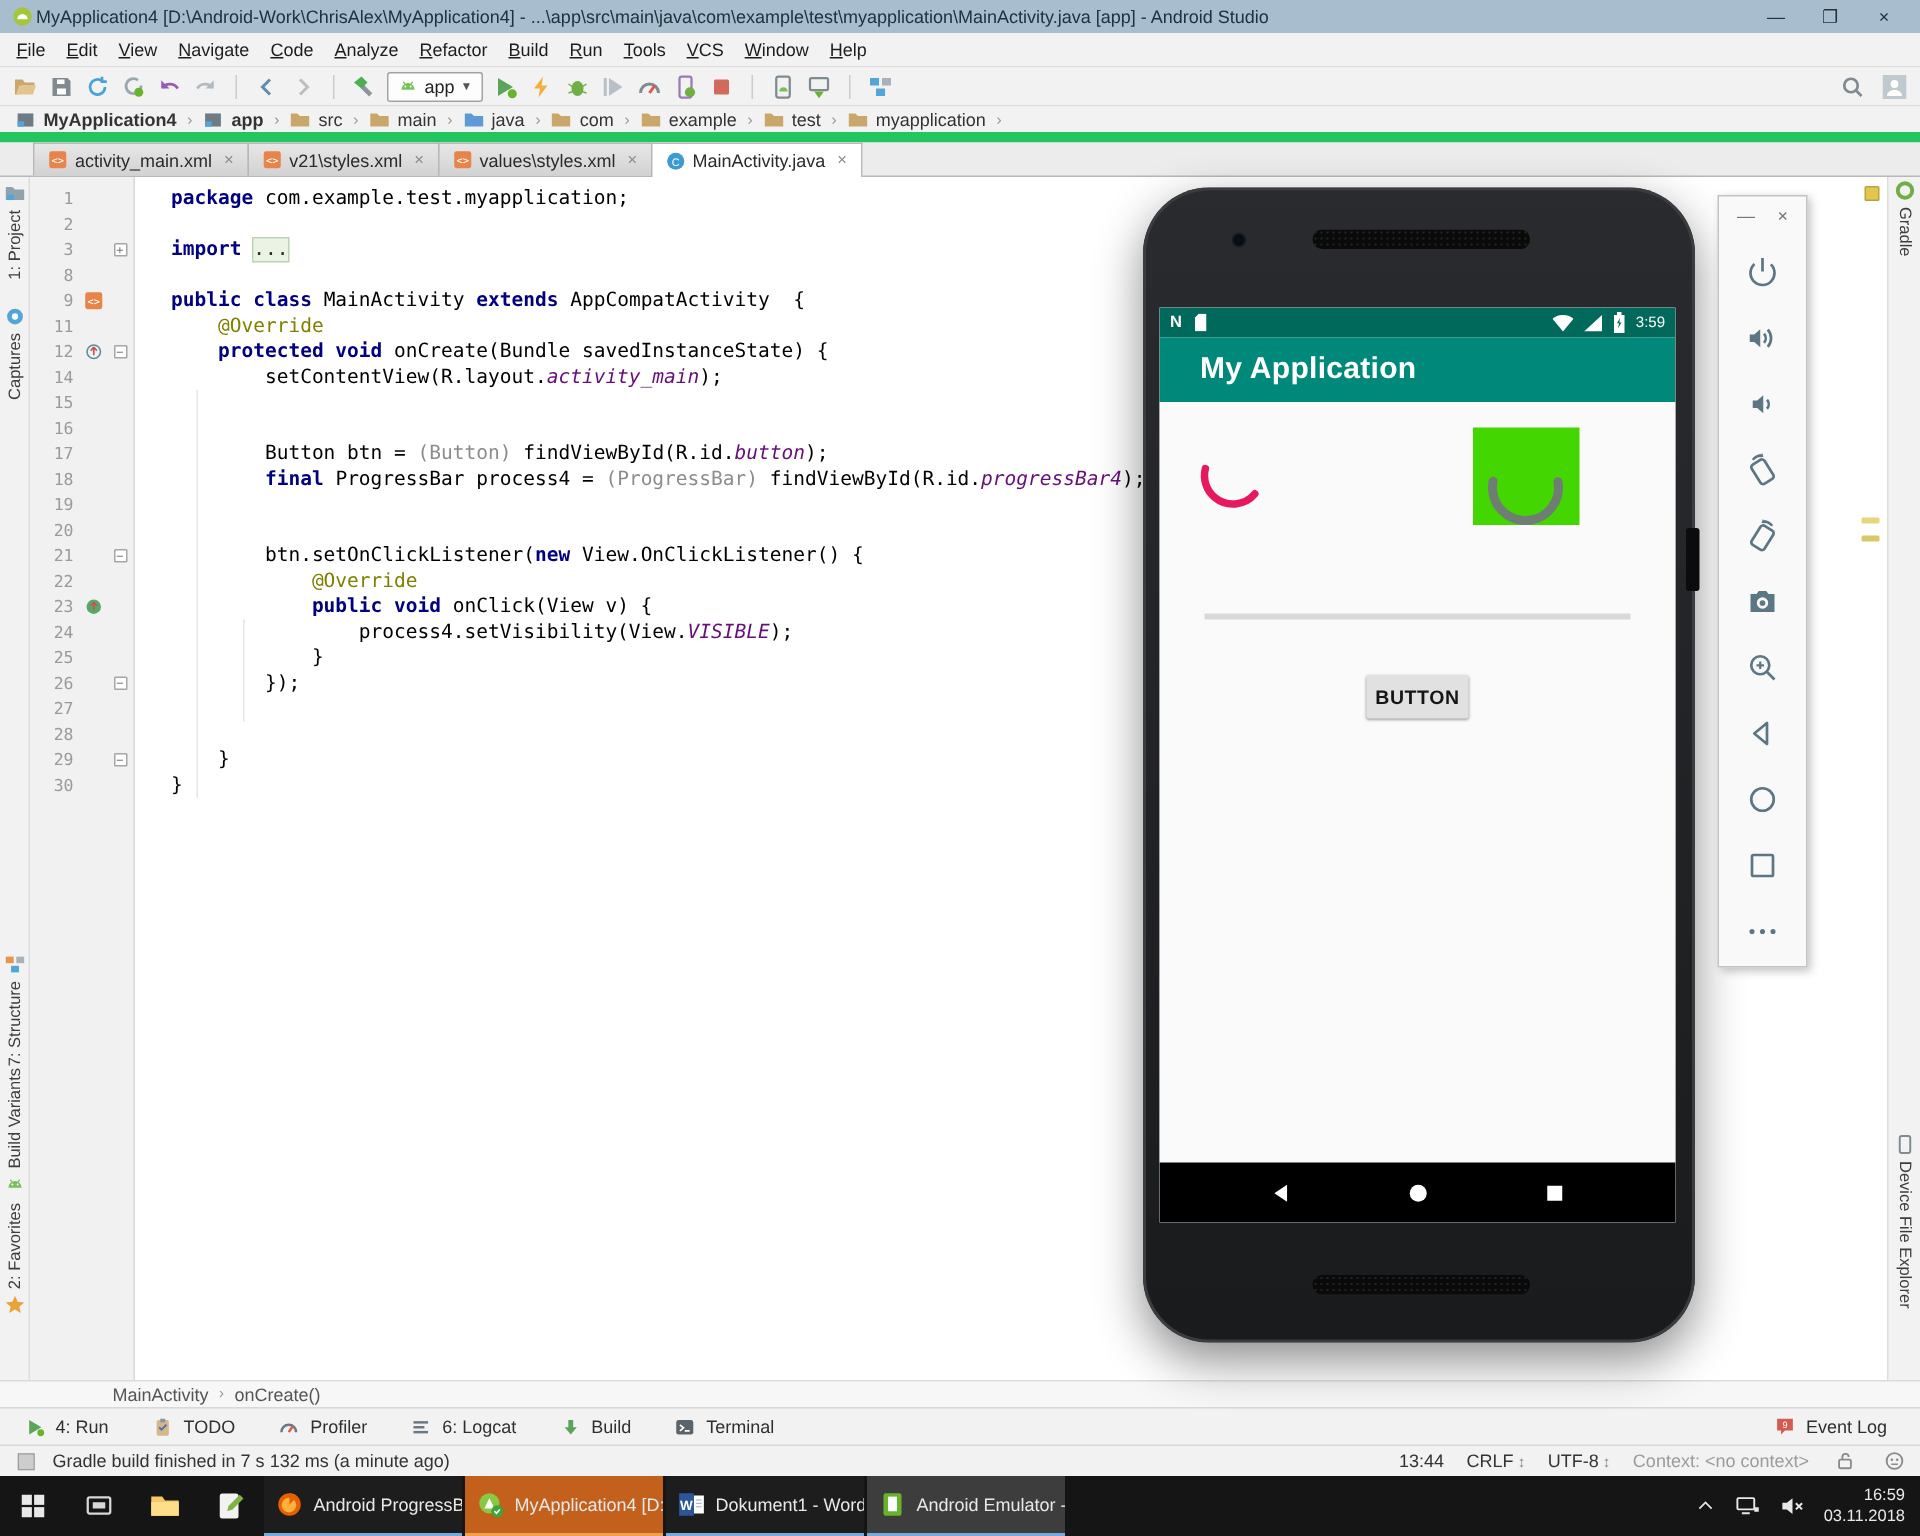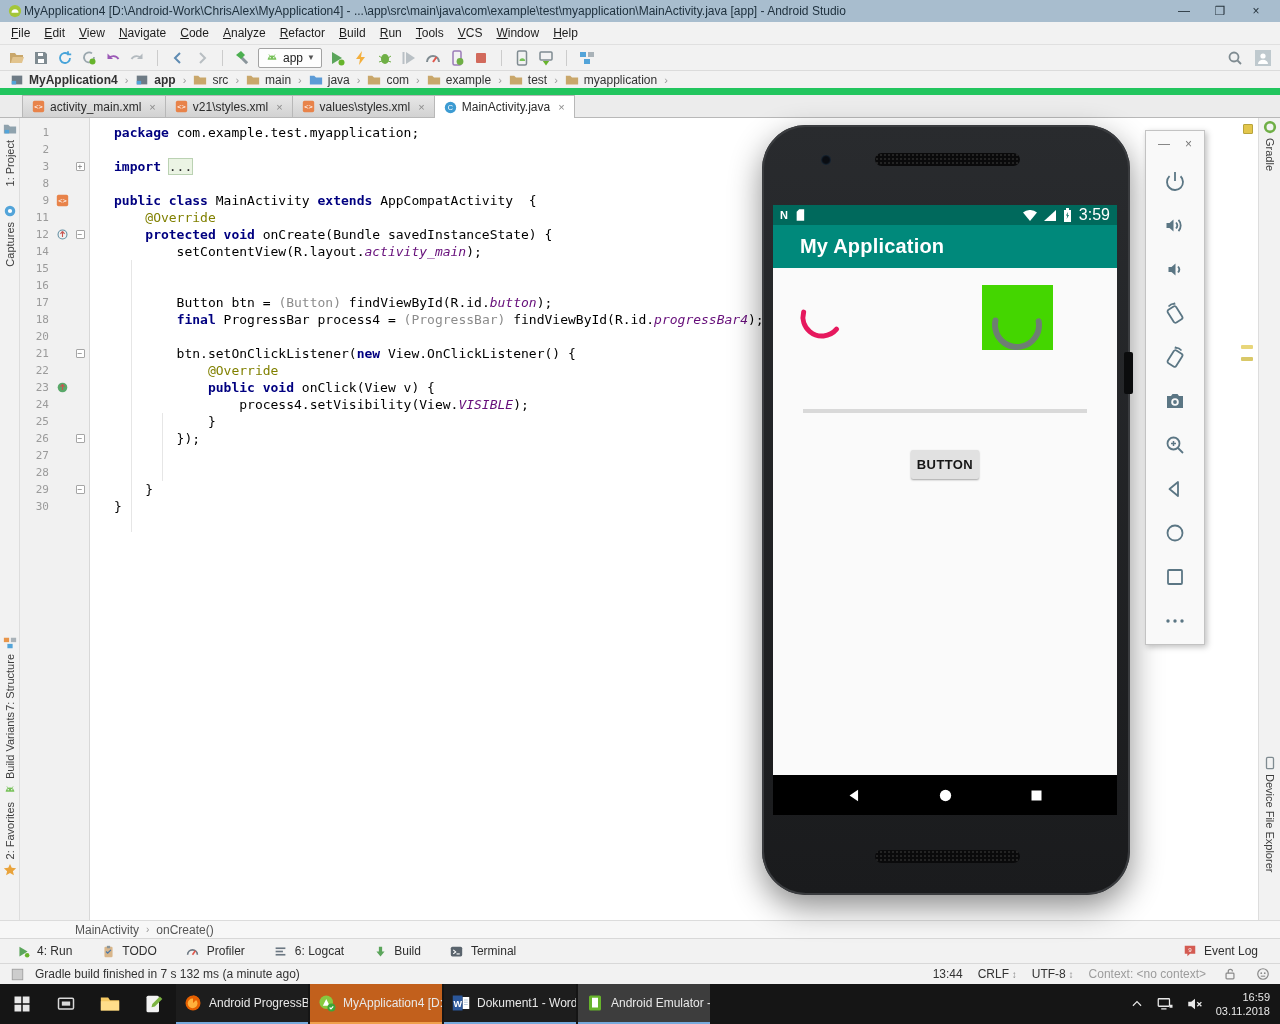--- a/index.html
+++ b/index.html
@@ -93,21 +93,21 @@
 
 
 #phone{left:762px;top:125px;width:368px;height:770px;background:linear-gradient(180deg,#292b2e,#1a1b1d);border-radius:44px;box-shadow:0 12px 32px rgba(0,0,0,.45),inset 0 0 0 2px #3a3c3f;z-index:20}
 #phone .cam{left:59px;top:30px;width:10px;height:10px;border-radius:50%;background:#0a0d12;box-shadow:inset 0 0 2px #2d4a63}
 .speaker{left:113px;width:145px;height:13px;border-radius:7px;background:#0a0a0b;background-image:radial-gradient(#242424 1px,transparent 1px);background-size:4px 4px}
 #phone .sidebtn{left:362px;top:227px;width:9px;height:42px;background:#0b0c0d;border-radius:2px}
 #screen{left:11px;top:80px;width:344px;height:610px;background:#FAFAFA;overflow:hidden}
 #p-status{left:0;top:0;width:344px;height:20px;background:#00695C;display:flex;align-items:center;color:#fff;padding:0 7px;gap:7px}
 .n-logo{font-size:11px;font-weight:bold}
 #p-status .spring{flex:1}
-#p-status .ptime{font-size:16px}
+#p-status .ptime{font-size:10px}
 #p-appbar{left:0;top:20px;width:344px;height:43px;background:#00897B;color:#fff;display:flex;align-items:center;padding-left:27px;font-size:20px;font-weight:600;letter-spacing:.2px}
 #p-content{left:0;top:63px;width:344px;height:507px;background:#FAFAFA}
 .greensq{left:209px;top:17px;width:71px;height:65px;background:#44D600}
 .hline{left:30px;top:141px;width:284px;height:4px;background:#D9D9D9}
 .pbutton{left:138px;top:182px;width:68px;height:29px;background:#E1E1E1;border-radius:2px;box-shadow:0 1px 2px rgba(0,0,0,.35);display:flex;align-items:center;justify-content:center;font-size:13px;font-weight:bold;color:#161616;letter-spacing:.4px}
 #p-nav{left:0;top:570px;width:344px;height:40px;background:#000;display:flex;align-items:center;justify-content:space-around;padding:0 36px}
 #epanel{left:1145px;top:130px;width:60px;height:515px;background:#F9F9F9;border:1px solid #C3C3C3;box-shadow:2px 2px 6px rgba(0,0,0,.25);z-index:21}
 .ep-head{display:flex;justify-content:space-between;padding:6px 12px 0 12px;color:#777;font-size:12px}
 .ep-icon{position:absolute;left:50%;transform:translateX(-50%);width:24px;height:24px}
 </style>
@@ -483,20 +483,21 @@
         <div class="ed-row"><span class="ln">11</span><span class="gi"></span><span class="fcc"></span><span class="cl"><span class="tk-p">    </span><span class="tk-a">@Override</span></span></div>
         <div class="ed-row"><span class="ln">12</span><span class="gi"><span class="tbi"><svg width="11" height="11" viewBox="0 0 16 16">
                 <circle cx="8" cy="8" r="6.5" fill="none" stroke="#5E8CA0" stroke-width="1.5"></circle>
                 <path d="M8 3.5v8M8 3.5L5 7M8 3.5L11 7" stroke="#C75450" stroke-width="1.6" fill="none"></path>
               </svg></span></span><span class="fcc"><span class="fh">−</span></span><span class="cl"><span class="tk-p">    </span><span class="tk-k">protected void </span><span class="tk-p">onCreate(Bundle savedInstanceState) {</span></span></div>
         <div class="ed-row"><span class="ln">14</span><span class="gi"></span><span class="fcc"></span><span class="cl"><span class="tk-p">        setContentView(R.layout.</span><span class="tk-f">activity_main</span><span class="tk-p">);</span></span></div>
         <div class="ed-row"><span class="ln">15</span><span class="gi"></span><span class="fcc"></span><span class="cl"></span></div>
         <div class="ed-row"><span class="ln">16</span><span class="gi"></span><span class="fcc"></span><span class="cl"></span></div>
         <div class="ed-row"><span class="ln">17</span><span class="gi"></span><span class="fcc"></span><span class="cl"><span class="tk-p">        Button btn = </span><span class="tk-g">(Button) </span><span class="tk-p">findViewById(R.id.</span><span class="tk-f">button</span><span class="tk-p">);</span></span></div>
         <div class="ed-row"><span class="ln">18</span><span class="gi"></span><span class="fcc"></span><span class="cl"><span class="tk-p">        </span><span class="tk-k">final </span><span class="tk-p">ProgressBar process4 = </span><span class="tk-g">(ProgressBar) </span><span class="tk-p">findViewById(R.id.</span><span class="tk-f">progressBar4</span><span class="tk-p">);</span></span></div>
+        <div class="ed-row"><span class="ln">19</span><span class="gi"></span><span class="fcc"></span><span class="cl"></span></div>
         <div class="ed-row"><span class="ln">20</span><span class="gi"></span><span class="fcc"></span><span class="cl"></span></div>
         <div class="ed-row"><span class="ln">21</span><span class="gi"></span><span class="fcc"><span class="fh">−</span></span><span class="cl"><span class="tk-p">        btn.setOnClickListener(</span><span class="tk-k">new </span><span class="tk-p">View.OnClickListener() {</span></span></div>
         <div class="ed-row"><span class="ln">22</span><span class="gi"></span><span class="fcc"></span><span class="cl"><span class="tk-p">            </span><span class="tk-a">@Override</span></span></div>
         <div class="ed-row"><span class="ln">23</span><span class="gi"><span class="tbi"><svg width="11" height="11" viewBox="0 0 16 16">
                 <circle cx="8" cy="8" r="7" fill="#59A869"></circle>
                 <path d="M8 3.5v8M8 3.5L5 7M8 3.5L11 7" stroke="#C75450" stroke-width="1.6" fill="none"></path>
               </svg></span></span><span class="fcc"></span><span class="cl"><span class="tk-p">            </span><span class="tk-k">public void </span><span class="tk-p">onClick(View v) {</span></span></div>
         <div class="ed-row"><span class="ln">24</span><span class="gi"></span><span class="fcc"></span><span class="cl"><span class="tk-p">                process4.setVisibility(View.</span><span class="tk-f">VISIBLE</span><span class="tk-p">);</span></span></div>
         <div class="ed-row"><span class="ln">25</span><span class="gi"></span><span class="fcc"></span><span class="cl"><span class="tk-p">            }</span></span></div>
         <div class="ed-row"><span class="ln">26</span><span class="gi"></span><span class="fcc"><span class="fh">−</span></span><span class="cl"><span class="tk-p">        });</span></span></div>

